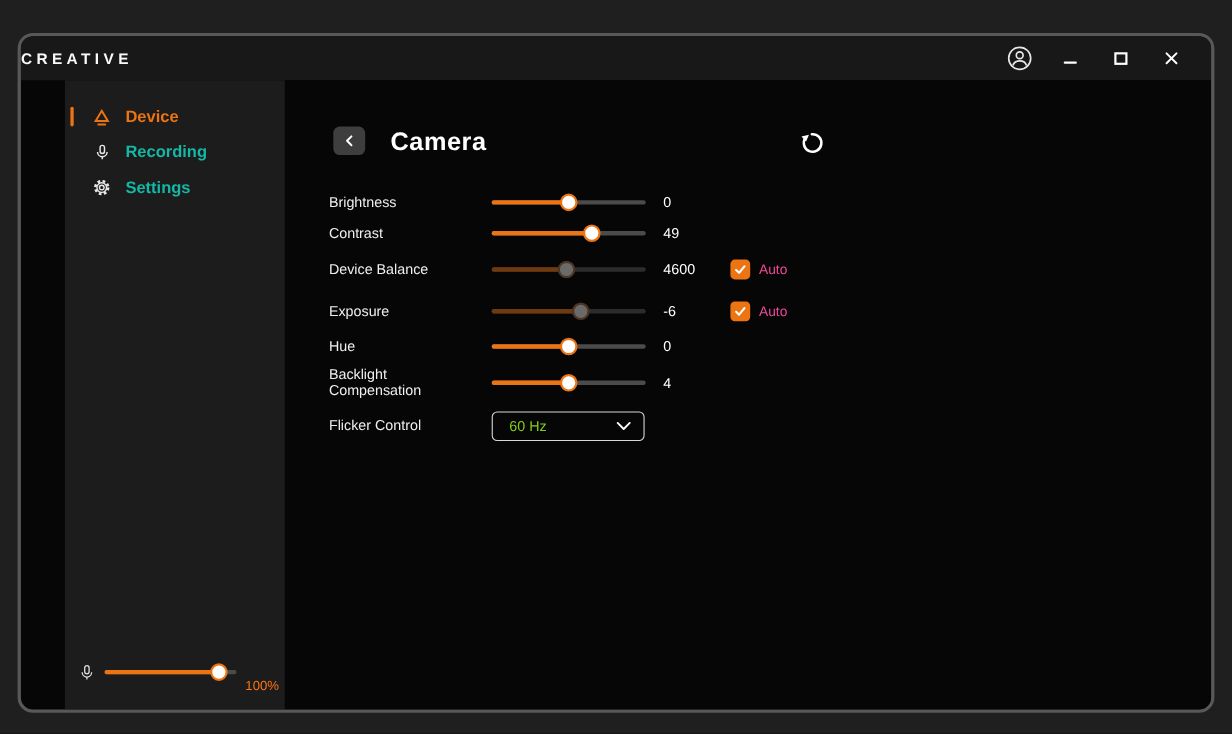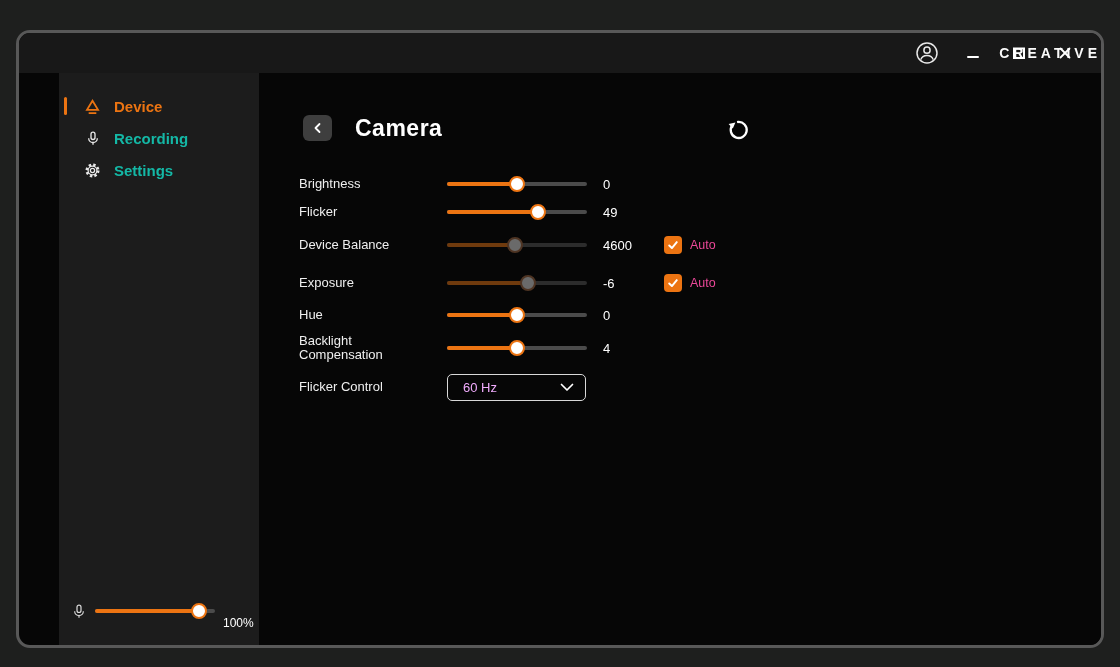--- a/index.html
+++ b/index.html
@@ -5,40 +5,40 @@
   :root { --accent:#EC7412; }
   * { margin:0; padding:0; box-sizing:border-box; }
   html,body { width:1120px; height:667px; overflow:hidden; }
   body { background:#1e1f1e; font-family:"Liberation Sans", sans-serif; color:#f0f0f0; position:relative; }
 
   .window { position:absolute; left:16px; top:30px; width:1088px; height:618px;
     background:#060606; border:3px solid #585858; border-radius:14px; overflow:hidden; }
 
   
   .titlebar { position:relative; height:40px; background:#181818; display:flex; align-items:center; }
-  .logo { position:absolute; left:0; right:0; text-align:right; font-size:14px; font-weight:700;
+  .logo { position:absolute; left:0; right:0; text-align:left; font-size:14px; font-weight:700;
     letter-spacing:4px; color:#fafafa; }
   .win-controls { position:absolute; right:24px; display:flex; align-items:center; gap:22px; }
   .win-btn { display:flex; align-items:center; justify-content:center; width:24px; height:24px; cursor:pointer; }
 
   
   .app-body { display:flex; height:572px;padding-left:40px; }
   .sidebar { position:relative; width:200px; background:#1c1c1c; flex:none; padding-top:17px; }
   .main { position:relative; flex:1; background:#060606; }
 
   
   .side-item { position:relative; display:flex; align-items:center; height:32px; padding-left:25px; gap:13px;
     font-size:15px; font-weight:600; color:#14b8a6; cursor:pointer; }
   .side-item.active { color:var(--accent); }
   .active-bar { position:absolute; left:5px; top:7px; width:3px; height:18px; border-radius:2px;
     background:var(--accent); }
   .side-icon { width:17px; height:17px; display:flex; align-items:center; justify-content:center; }
 
   .mic-row { position:absolute; left:12px; bottom:15px; display:flex; align-items:center; gap:8px; }
-  .mic-label { font-size:12px; color:#ffffff;margin-top:24px; }
+  .mic-label { font-size:12px; color:#f97316;margin-top:24px; }
 
   
   .back-btn { position:absolute; left:44px; top:42px; width:29px; height:26px; background:#3e3e3e;
     border:none; border-radius:6px; display:flex; align-items:center; justify-content:center; cursor:pointer; }
   .page-title { position:absolute; left:96px; top:42px; font-size:23px; font-weight:700; letter-spacing:0.5px; color:#fff; }
   .reset-btn { position:absolute; left:466px; top:43px; width:26px; height:26px; background:none; border:none;
     display:flex; align-items:center; justify-content:center; cursor:pointer; }
 
   
   .row { position:absolute; left:40px; right:20px; height:28px; }
@@ -57,21 +57,21 @@
 
   .auto-group { position:absolute; left:365px; top:50%; transform:translateY(-50%);
     display:flex; align-items:center; gap:8px; }
   .checkbox { width:18px; height:18px; border-radius:4px; background:var(--accent);
     display:flex; align-items:center; justify-content:center; cursor:pointer; }
   .auto-label { font-size:12.5px; color:#ec4899; }
 
   
   .dropdown { position:absolute; left:148px; top:1px; width:139px; height:27px; background:transparent;
     border:1px solid #d8d8d8; border-radius:5px; display:flex; align-items:center; cursor:pointer; }
-  .dropdown-value { font-size:13px; color:#f0abfc; padding-left:15px; flex:1; text-align:left; }
+  .dropdown-value { font-size:13px; color:#84cc16; padding-left:15px; flex:1; text-align:left; }
   .dropdown-chevron { padding-right:11px; display:flex; align-items:center; }
 </style>
 </head>
 <body>
 
 <div class="window">
 
   <div class="titlebar">
     <div class="logo">CREATIVE</div>
     <div class="win-controls">
@@ -170,21 +170,21 @@
         <span class="ctl-label">Brightness</span>
         <div class="slider" style="--pct: 50;">
           <div class="track"></div>
           <div class="fill"></div>
           <div class="thumb"></div>
         </div>
         <span class="ctl-value">0</span>
       </div>
 
       <div class="row" style="top:125px">
-        <span class="ctl-label">Flicker</span>
+        <span class="ctl-label">Contrast</span>
         <div class="slider" style="--pct: 67;">
           <div class="track"></div>
           <div class="fill"></div>
           <div class="thumb"></div>
         </div>
         <span class="ctl-value">49</span>
       </div>
 
       <div class="row disabled" style="top:158px">
         <span class="ctl-label">Device Balance</span>

